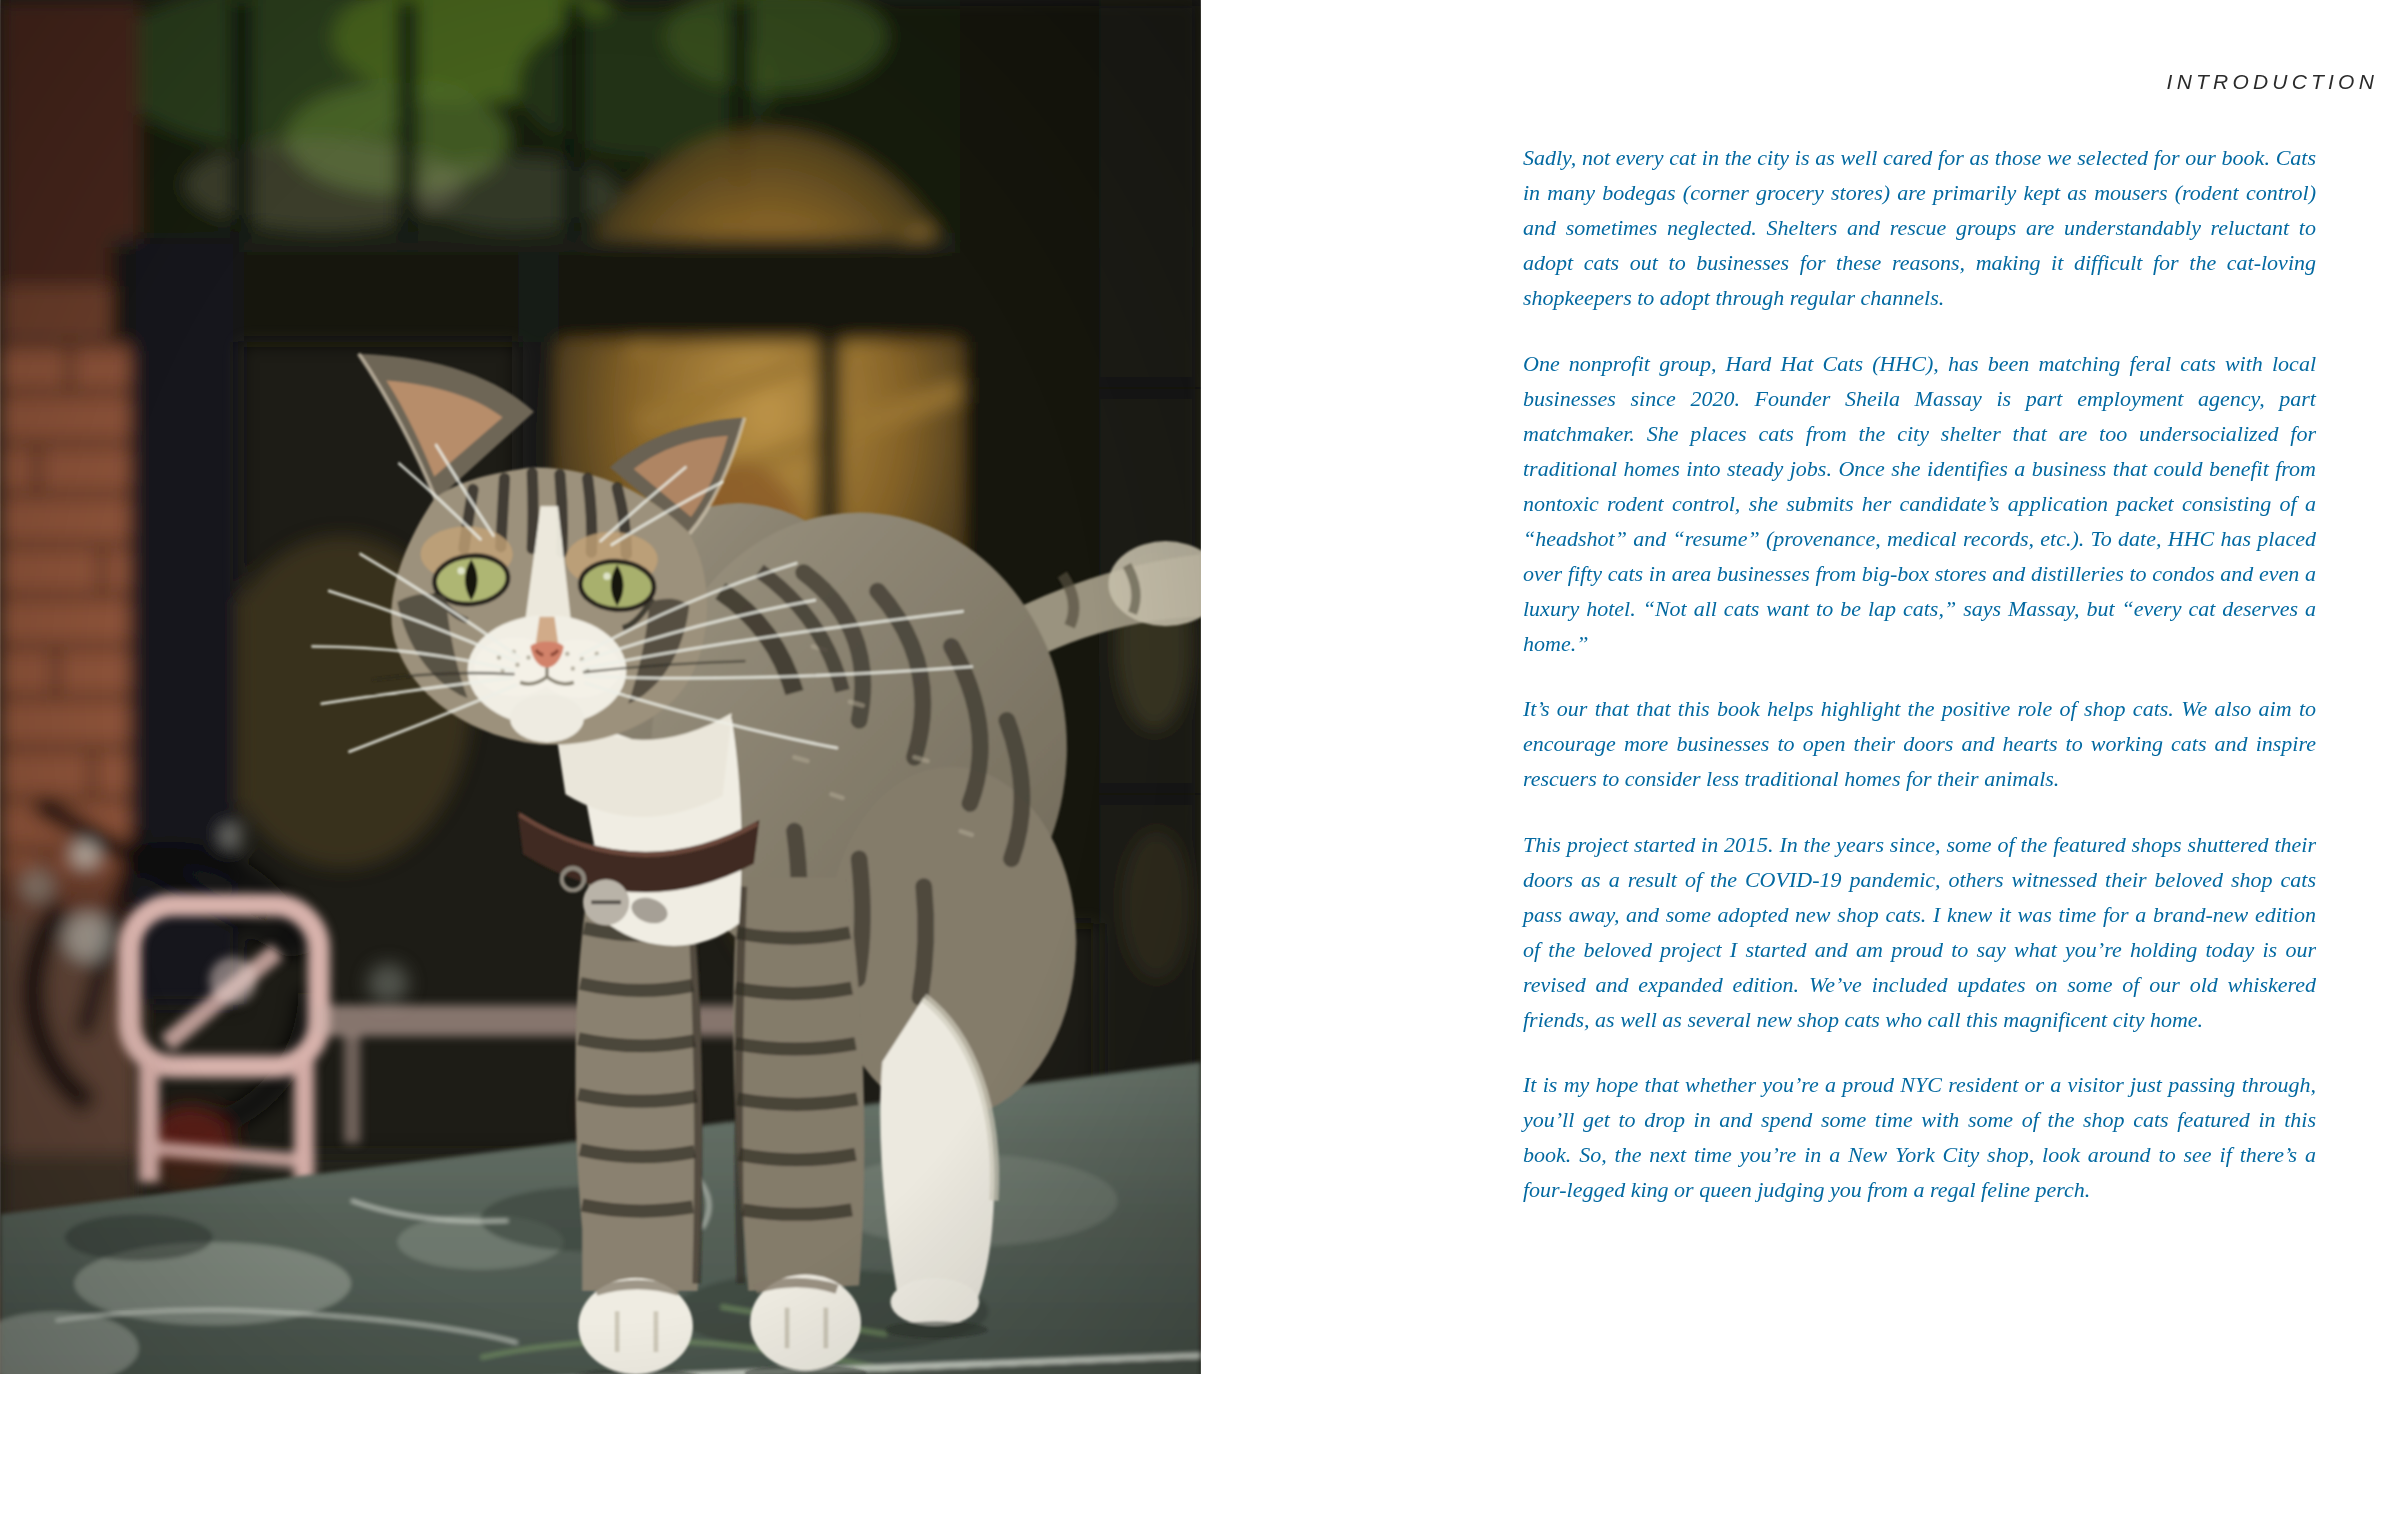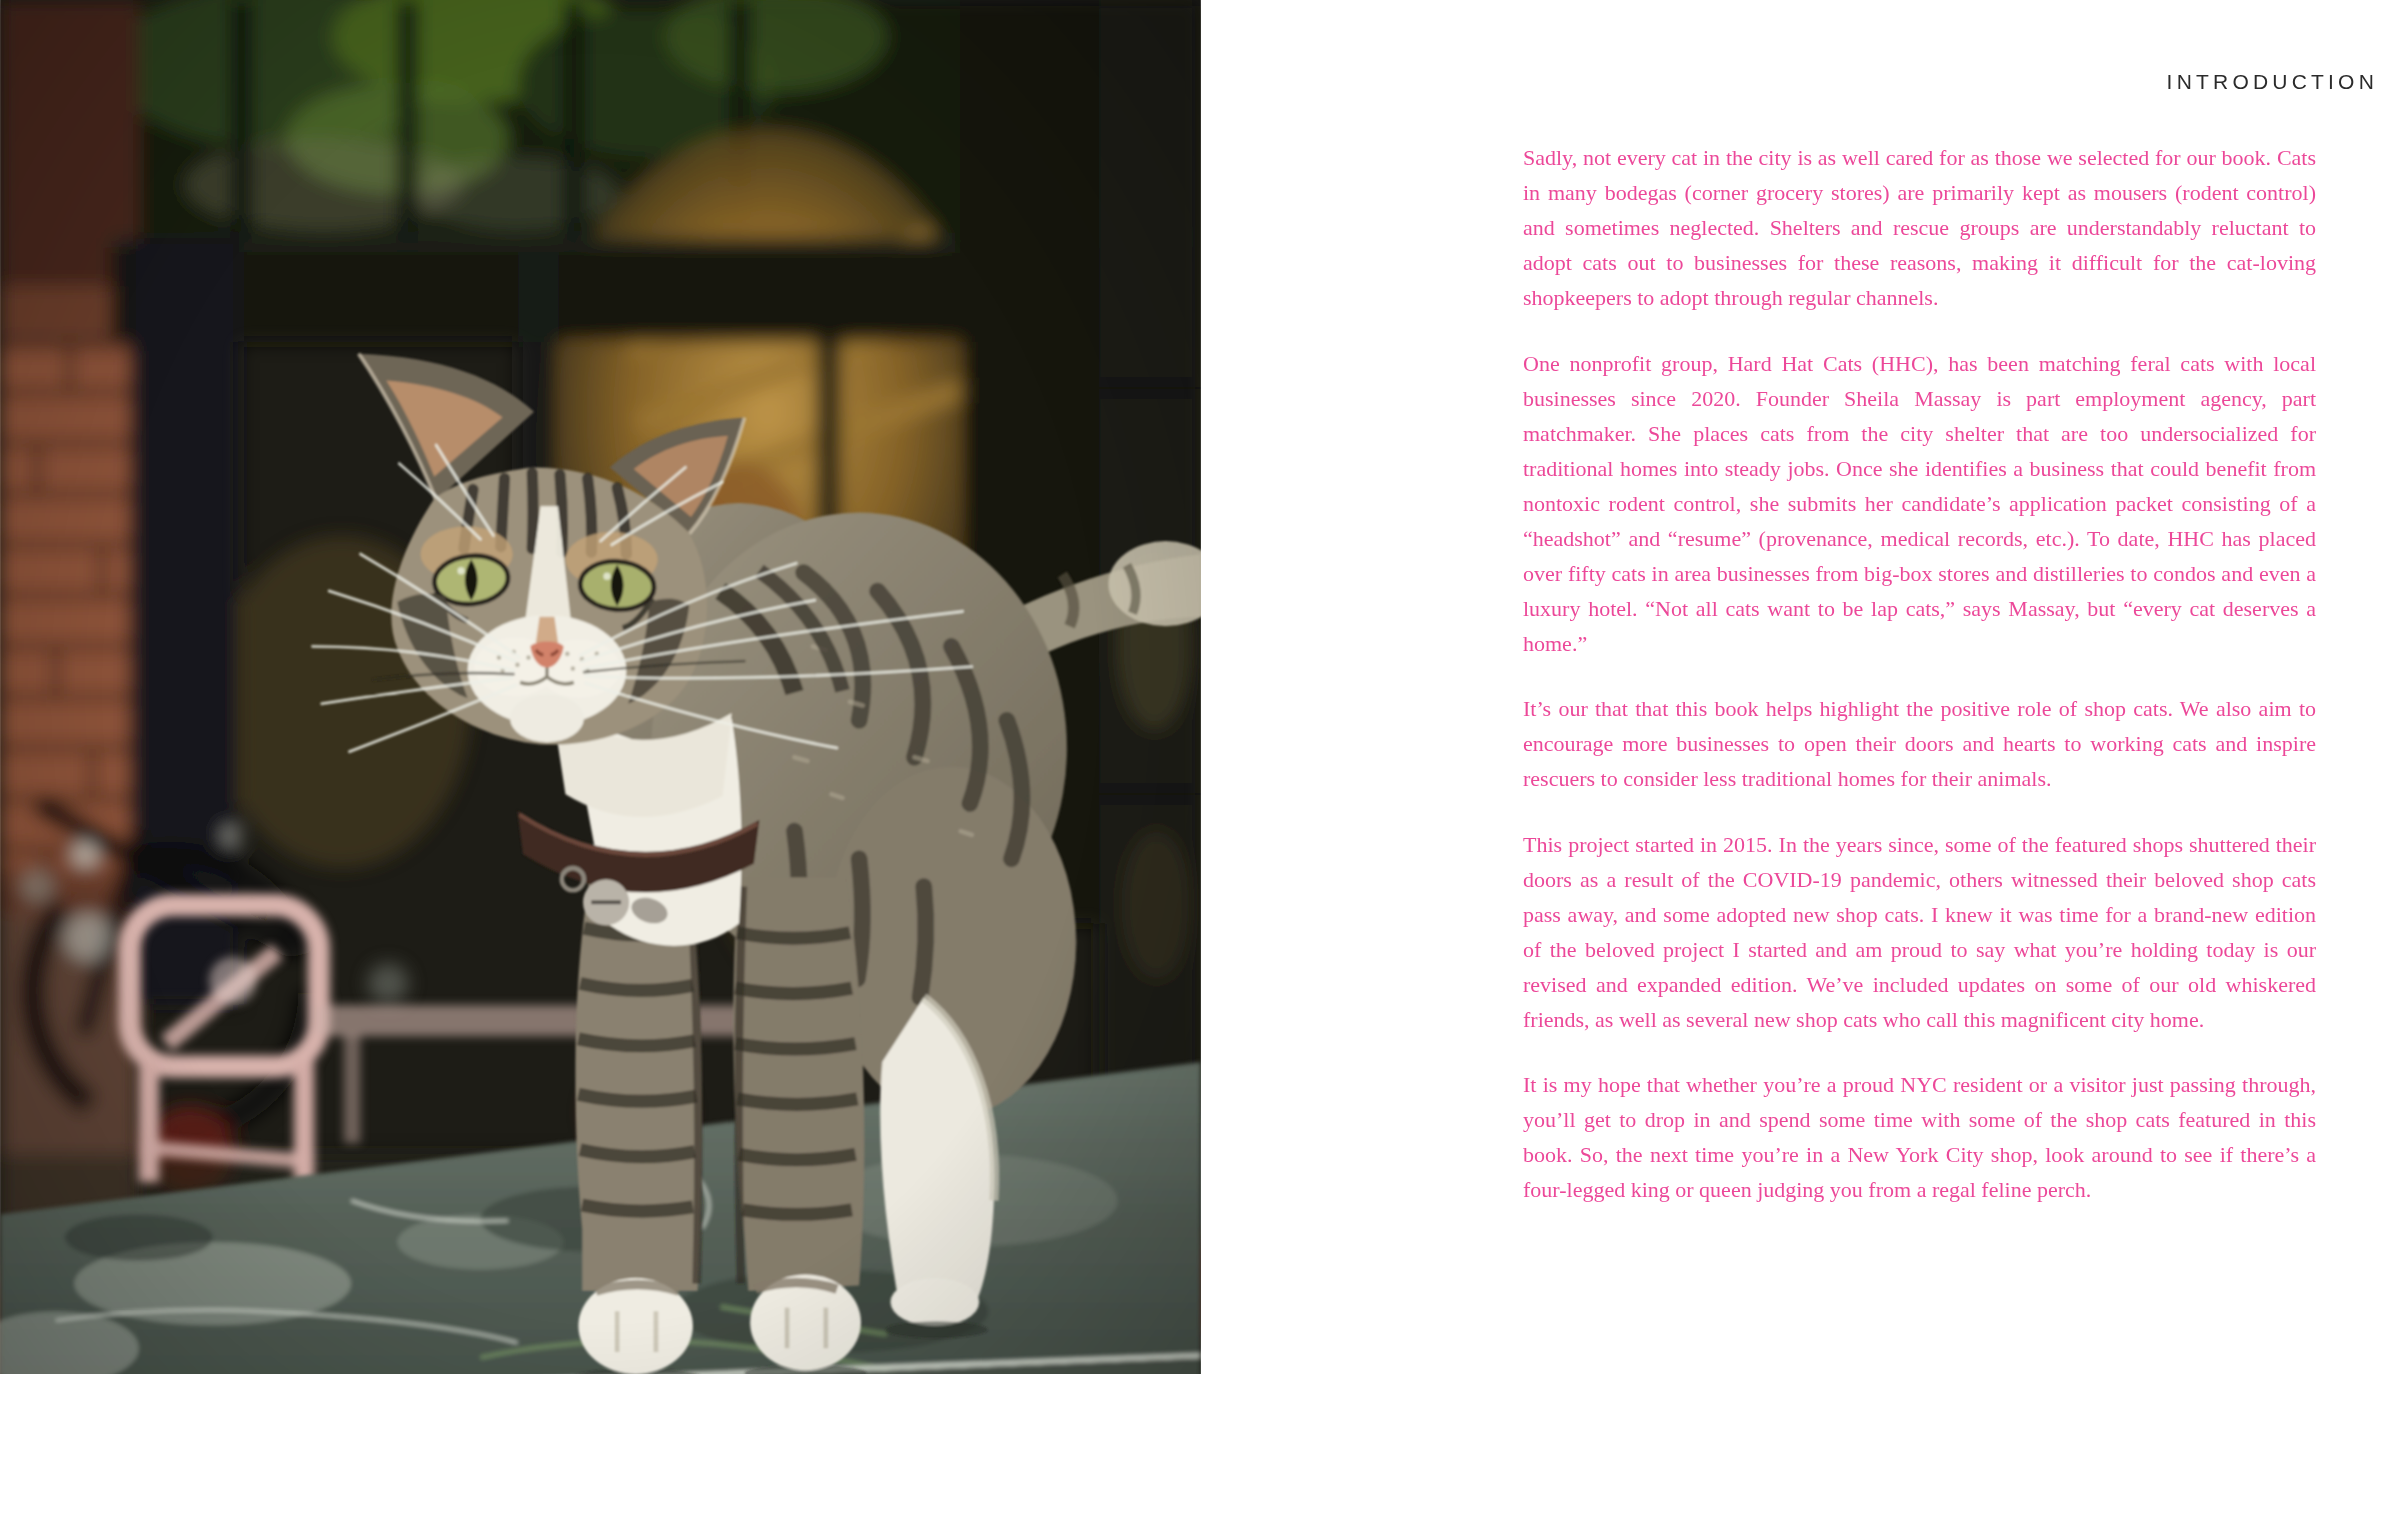--- a/index.html
+++ b/index.html
@@ -1,26 +1,26 @@
 <!DOCTYPE html>
 <html style="font-size:14.8px"><head>
 <meta charset="utf-8">
 <style>
   html,body{margin:0;padding:0;background:#ffffff;}
   body{width:2401px;height:1532px;font-family:"Liberation Serif",serif;}
-  #spread{position:relative;width:2401px;height:1374px;background:#ffffff;overflow:hidden;}
+  #spread{position:relative;width:2401px;height:1374px;background:#ffffff;overflow:hidden;font-style:italic;}
   .photo{position:absolute;left:0;top:0;width:1201px;height:1532px;display:block;}
   .runhead{
     position:absolute;top:70px;left:1523px;width:855px;
     text-align:right;font-family:"Liberation Sans",sans-serif;
     font-size:21px;letter-spacing:4.2px;color:#2b2b2b;font-weight:400;
   }
   .textcol{
     position:absolute;left:1523px;top:140px;width:793px;
-    color:#ec4899;font-size:22px;line-height:35px;text-align:justify;
+    color:#0369a1;font-size:22px;line-height:35px;text-align:justify;
   }
   .textcol p{margin:0 0 30.5px 0;}
   .folio{
     position:absolute;top:1450px;left:2217px;width:145px;text-align:right;
     font-family:"Liberation Sans",sans-serif;font-weight:bold;font-size:27px;color:#0f0f0f;
   }
 </style>
 </head>
 <body>
 

